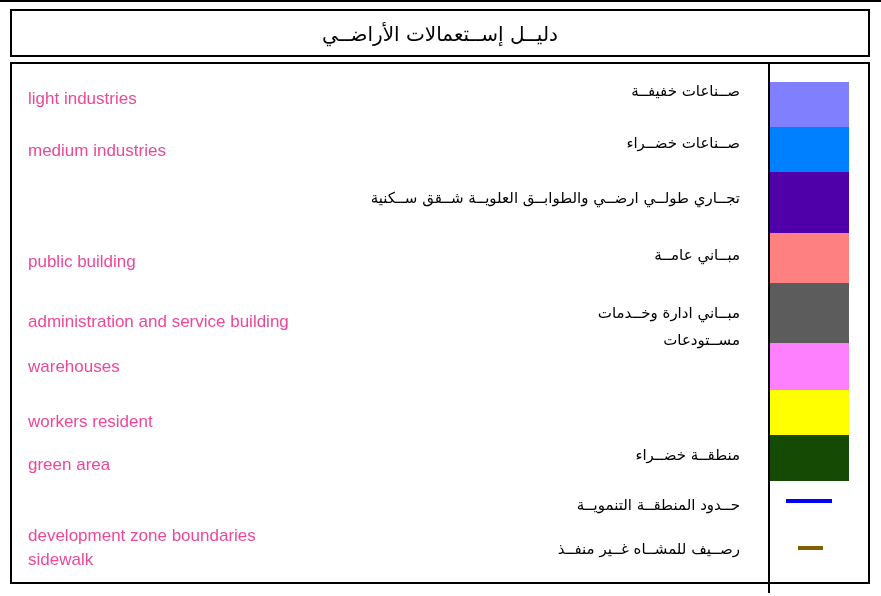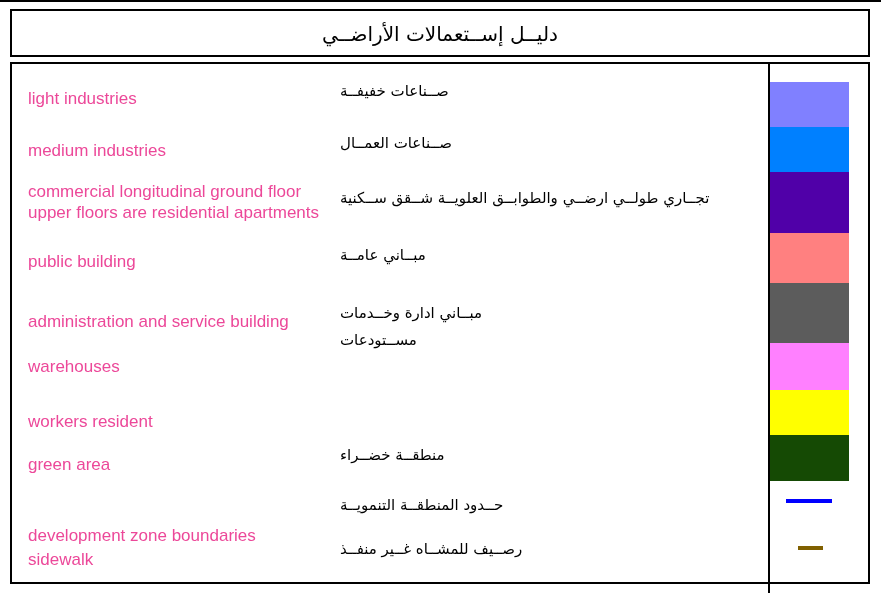--- a/index.html
+++ b/index.html
@@ -61,21 +61,21 @@
   }
   .ar {
     position: absolute;
     left: 340px;
     width: 400px;
     font-family: "DejaVu Sans", sans-serif;
     font-size: 15px;
     line-height: 20px;
     color: #000000;
     direction: rtl;
-    text-align: left; 
+    text-align: right; 
   }
   .sw {
     position: absolute;
     left: 770px;
     width: 79px;
   }
   .line-sym {
     position: absolute;
     height: 4px;
   }
@@ -92,25 +92,23 @@
   </div>
 
   <div class="content-box"></div>
   <div class="divider"></div>
 
   <div class="en" style="top:88px">light industries</div>
   <div class="ar" style="top:81px">صــناعات خفيفــة</div>
   <div class="sw" style="top: 82px; height: 45px; background-color: rgb(128, 128, 255);"></div>
 
   <div class="en" style="top:140px">medium industries</div>
-  <div class="ar" style="top:133px">صــناعات العمــال</div>
+  <div class="ar" style="top:133px">صــناعات خضــراء</div>
   <div class="sw" style="top: 127px; height: 45px; background-color: rgb(0, 128, 255);"></div>
 
-  <div class="en" style="top:181px">commercial longitudinal ground floor
-upper floors are residential apartments</div>
   <div class="ar" style="top:188px">تجــاري طولــي ارضــي والطوابــق العلويــة شــقق ســكنية</div>
   <div class="sw" style="top: 172px; height: 61px; background-color: rgb(80, 0, 168);"></div>
 
   <div class="en" style="top:251px">public building</div>
   <div class="ar" style="top:245px">مبــاني عامــة</div>
   <div class="sw" style="top: 233px; height: 50px; background-color: rgb(255, 128, 128);"></div>
 
   <div class="en" style="top:311px">administration and service building</div>
   <div class="ar" style="top:303px">مبــاني ادارة وخــدمات</div>
   <div class="sw" style="top: 283px; height: 60px; background-color: rgb(92, 92, 92);"></div>

